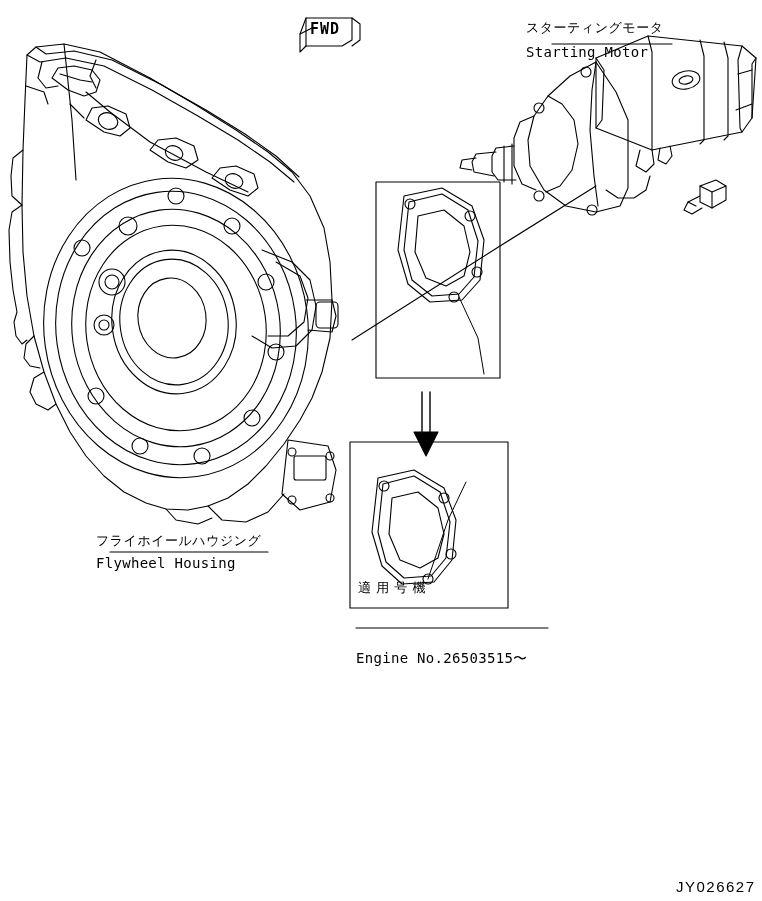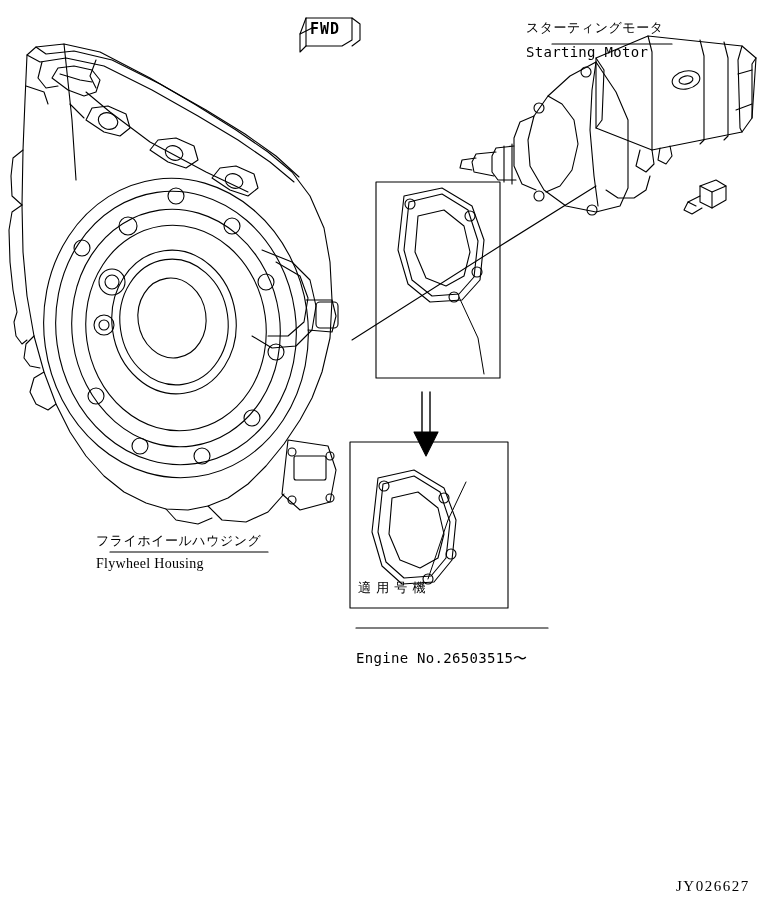--- a/index.html
+++ b/index.html
@@ -48,21 +48,21 @@
   }
   .fwd-text {
     position: absolute;
     font-family: "DejaVu Sans Mono", monospace;
     font-size: 15px;
     font-weight: bold;
     letter-spacing: 1px;
   }
   .code {
     position: absolute;
-    font-family: Liberation Serif, serif;
+    font-family: Liberation Sans, sans-serif;
     font-size: 15px;
     letter-spacing: 1.5px;
   }
 </style>
 </head>
 <body>
 
 <div id="sheet">
 
   <svg class="layer" viewBox="0 0 762 901">
@@ -238,20 +238,20 @@
       <path d="M356,628 L548,628" stroke-width="1.2"></path>
     </g>
   </svg>
 
   <div class="fwd-text" style="left:310px; top:20px;">FWD</div>
 
   <div class="lbl lbl-jp center" style="left:526px; top:20px; width:176px;">スターティングモータ</div>
   <div class="lbl lbl-jp center" style="left:96px; top:533px; width:188px;">フライホイールハウジング</div>
 
   <div class="lbl lbl-en center" style="left:526px; top:44px; width:176px;">Starting Motor</div>
-  <div class="lbl lbl-en center" style="left:96px; top:555px; width:188px;font-family:Liberation Serif, serif;">Flywheel Housing</div>
+  <div class="lbl lbl-en center" style="left:96px; top:555px; width:188px;">Flywheel Housing</div>
 
   <div class="lbl lbl-jp" style="left:358px; top:580px;">適 用 号 機</div>
   <div class="lbl lbl-en" style="left:356px; top:650px;">Engine No.26503515〜</div>
 
   <div class="code" style="left:676px; top:878px;">JY026627</div>
 
 </div>
 
 </body></html>

